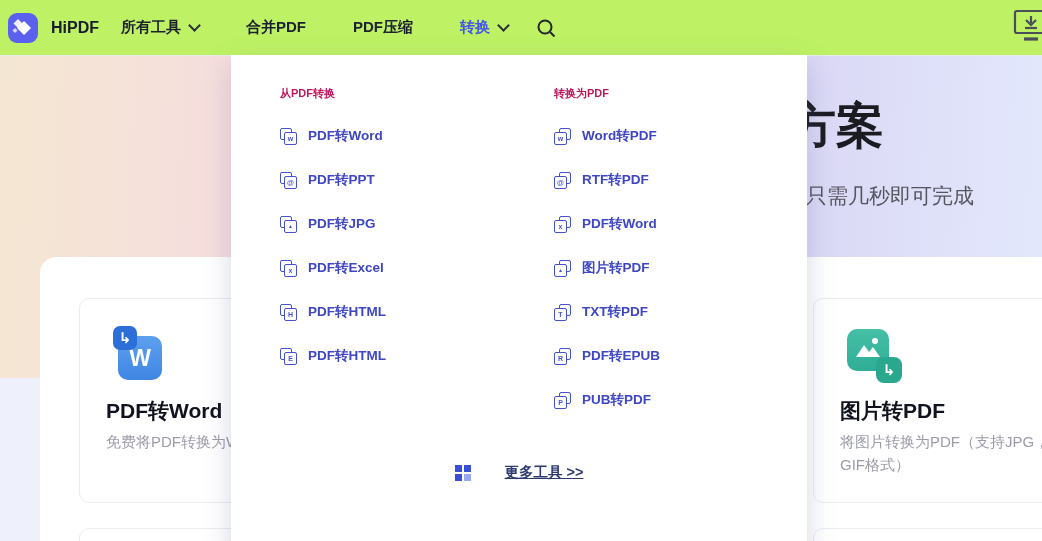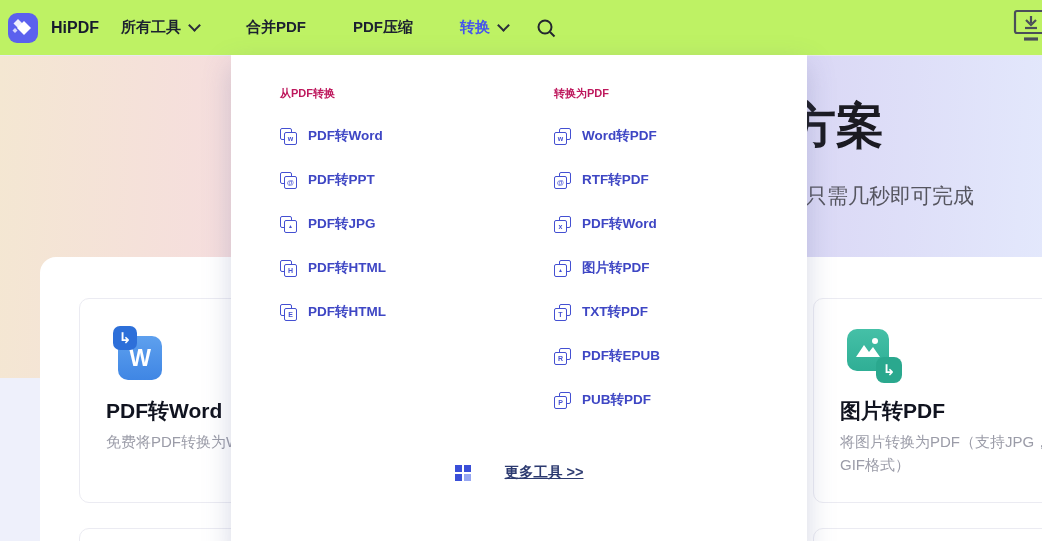--- a/index.html
+++ b/index.html
@@ -167,20 +167,27 @@
         <div class="dd-item">
           <span class="dicon">
             <span class="back"></span>
             <span class="front" style="font-size: 5px;">▲</span>
           </span>
           <span class="label">PDF转JPG</span>
         </div>
         <div class="dd-item">
           <span class="dicon">
             <span class="back"></span>
+            <span class="front">x</span>
+          </span>
+          <span class="label">PDF转Excel</span>
+        </div>
+        <div class="dd-item">
+          <span class="dicon">
+            <span class="back"></span>
             <span class="front">H</span>
           </span>
           <span class="label">PDF转HTML</span>
         </div>
         <div class="dd-item">
           <span class="dicon">
             <span class="back"></span>
             <span class="front">E</span>
           </span>
           <span class="label">PDF转HTML</span>

